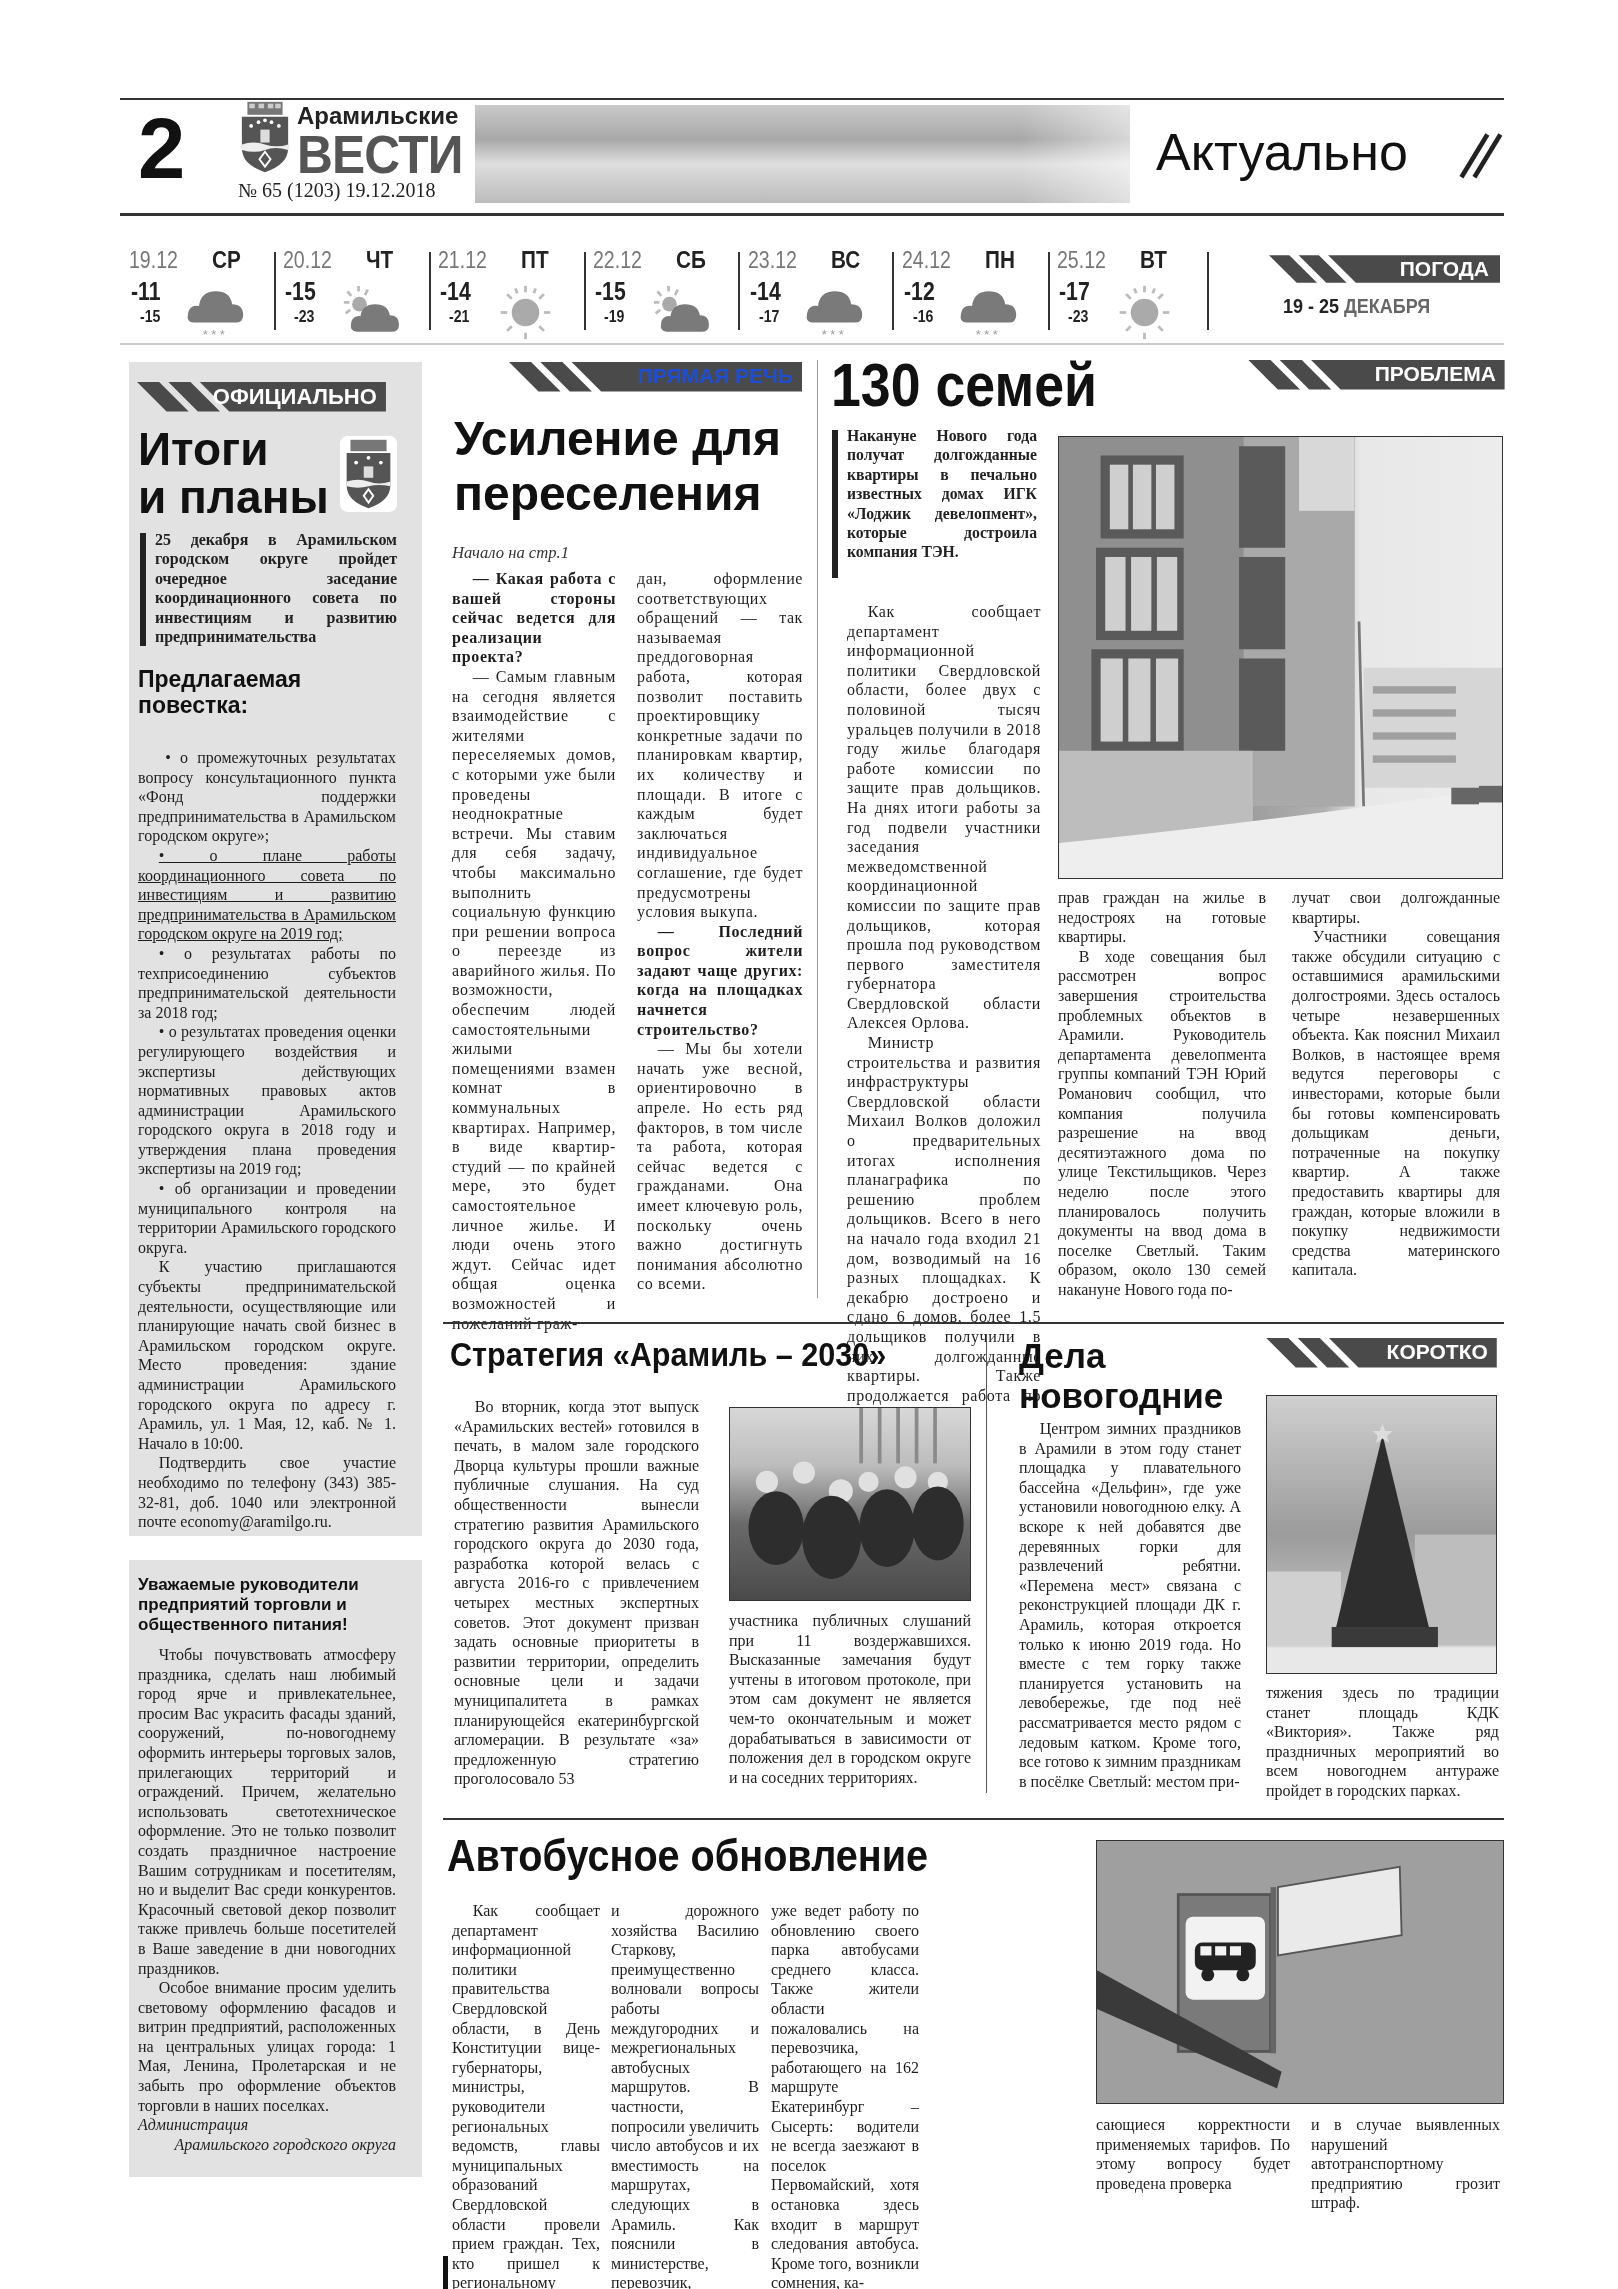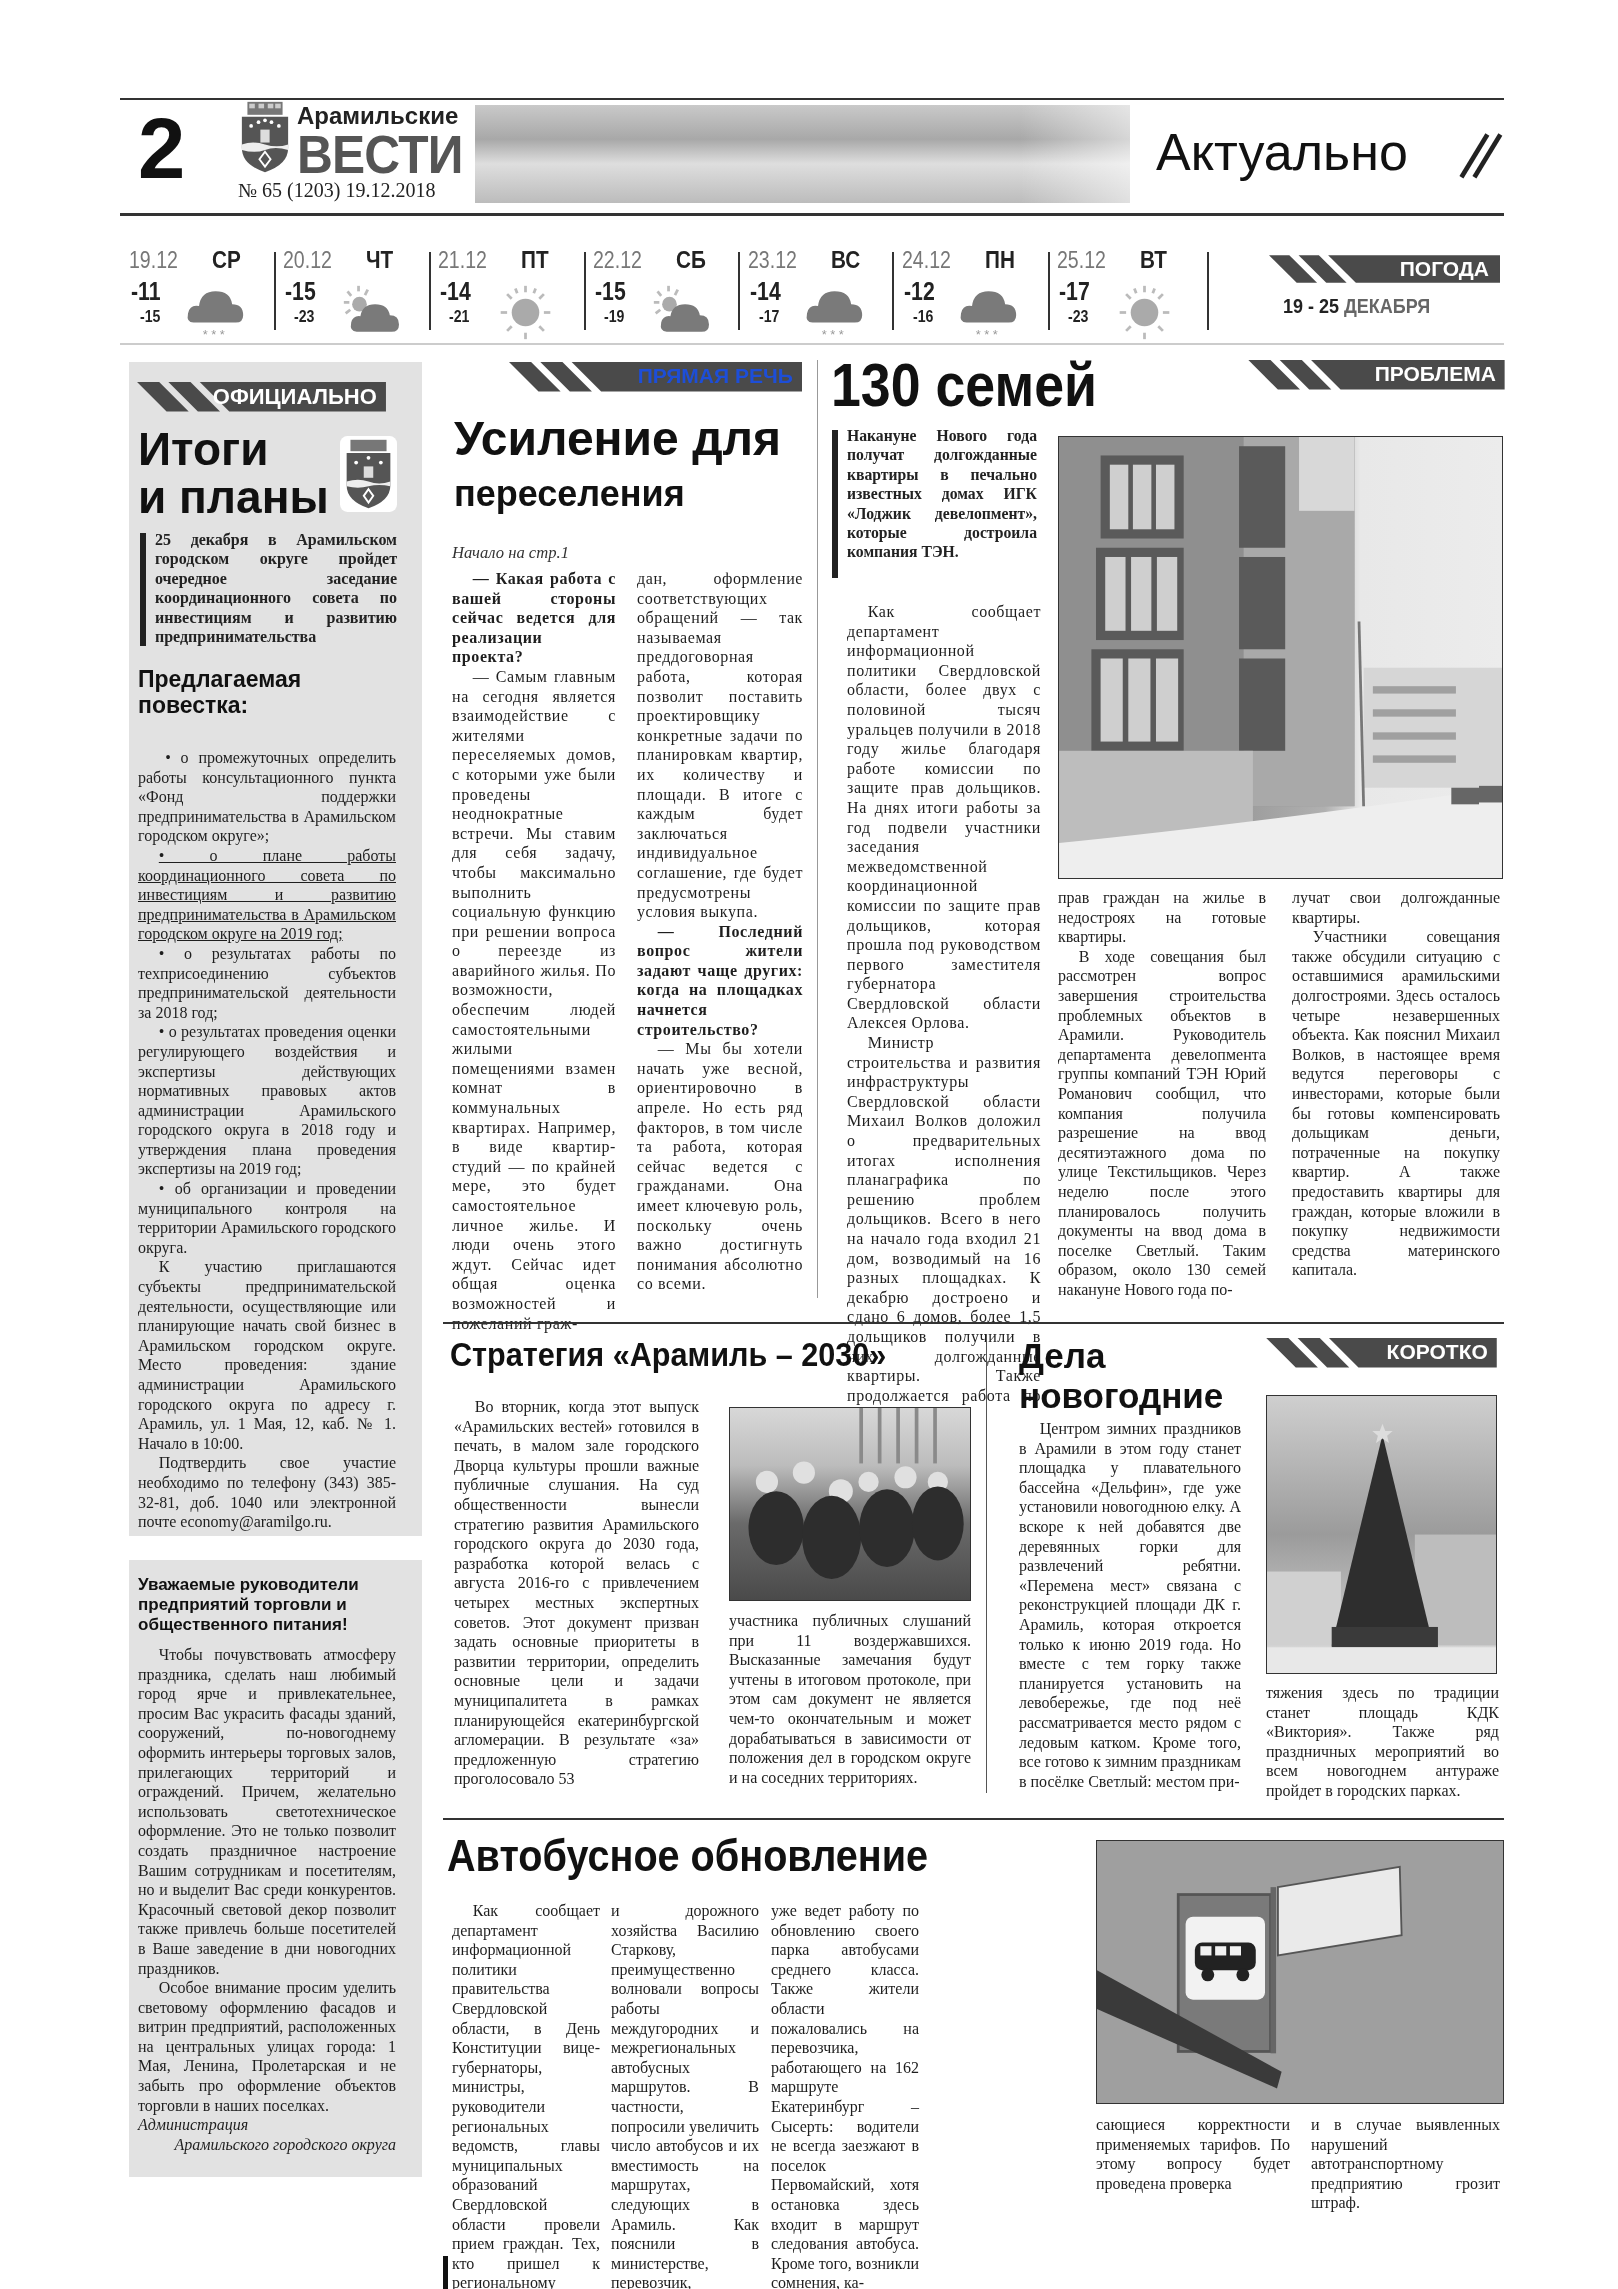--- a/index.html
+++ b/index.html
@@ -236,21 +236,21 @@
     <rect x="24" y="32" width="10" height="12" fill="#ddd"></rect>
     <path d="M6 48 Q18 44 29 48 T52 48 V53 Q40 50 29 53 T6 53 Z" fill="#eee"></path>
     <path d="M29 56 L34 63 L29 70 L24 63 Z" fill="none" stroke="#fff" stroke-width="2"></path>
   </svg>
 </div>
 <div class="side-bar" style="left:140px; top:533px; height:113px;"></div>
 <div class="abs lead-bold" style="left:155px; top:530px; width:242px;">25 декабря в Арамильском городском округе пройдет очередное заседание координационного совета по инвестициям и развитию предпринимательства</div>
 <div class="abs h-big" style="left:138px; top:666px; font-size:23px; line-height:26px;">Предлагаемая</div>
 <div class="abs h-big" style="left:138px; top:692px; font-size:23px; line-height:26px;">повестка:</div>
 <div class="abs body-text" style="left:138px; top:748px; width:258px;">
-  <p style="text-indent:1.7em;">• о промежуточных определить работы консультационного пункта «Фонд поддержки предпринимательства в Арамильском городском округе»;</p>
+  <p style="text-indent:1.7em;">• о промежуточных результатах вопросу консультационного пункта «Фонд поддержки предпринимательства в Арамильском городском округе»;</p>
   <p style="text-indent:1.3em;text-decoration:underline;">• о плане работы координационного совета по инвестициям и развитию предпринимательства в Арамильском городском округе на 2019 год;</p>
   <p style="text-indent:1.3em;">• о результатах работы по техприсоединению субъектов предпринимательской деятельности за 2018 год;</p>
   <p style="text-indent:1.3em;">• о результатах проведения оценки регулирующего воздействия и экспертизы действующих нормативных правовых актов администрации Арамильского городского округа в 2018 году и утверждения плана проведения экспертизы на 2019 год;</p>
   <p style="text-indent:1.3em;">• об организации и проведении муниципального контроля на территории Арамильского городского округа.</p>
   <p>К участию приглашаются субъекты предпринимательской деятельности, осуществляющие или планирующие начать свой бизнес в Арамильском городском округе. Место проведения: здание администрации Арамильского городского округа по адресу г. Арамиль, ул. 1 Мая, 12, каб. № 1. Начало в 10:00.</p>
   <p>Подтвердить свое участие необходимо по телефону (343) 385-32-81, доб. 1040 или электронной почте economy@aramilgo.ru.</p>
 </div>
 
 <div class="gray-box" style="left:129px; top:1560px; width:293px; height:617px;"></div>
 <div class="abs h-big" style="left:138px; top:1575px; width:263px; font-size:17px; line-height:20px;">Уважаемые руководители предприятий торговли и общественного питания!</div>
@@ -263,21 +263,21 @@
 
 <div class="tag" style="left:509px; top:362px; width:293px;">
   <svg width="293" height="29.5" viewBox="0 0 318 32">
     <polygon points="0,0 24,0 56,32 32,32" fill="#4a4a4a"></polygon>
     <polygon points="34,0 58,0 90,32 66,32" fill="#4a4a4a"></polygon>
     <polygon points="68,0 318,0 318,32 100,32" fill="#4a4a4a"></polygon>
   </svg>
   <span class="sans" style="position:absolute; right:9.2px; top:1.8px; color:#1d4ed8; font-weight:700; font-size:21px;">ПРЯМАЯ РЕЧЬ</span>
 </div>
 <div class="abs h-big" style="left:454px; top:412px; font-size:48px; line-height:54px;">Усиление для</div>
-<div class="abs h-big" style="left:454px; top:467px; font-size:36px; line-height:54px;">переселения</div>
+<div class="abs h-big" style="left:454px; top:467px; font-size:48px; line-height:54px;">переселения</div>
 <div class="abs serif" style="left:452px; top:543px; font-size:16.6px; font-style:italic; color:#333;">Начало на стр.1</div>
 
 <div class="col body-text wide" style="left:452px; top:569px; width:164px;">
   <p style="font-weight:700;">— Какая работа с вашей стороны сейчас ведется для реализации проекта?</p>
   <p>— Самым главным на сегодня является взаимодействие с жителями переселяемых домов, с которыми уже были проведены неоднократные встречи. Мы ставим для себя задачу, чтобы максимально выполнить социальную функцию при решении вопроса о переезде из аварийного жилья. По возможности, обеспечим людей самостоятельными жилыми помещениями взамен комнат в коммунальных квартирах. Например, в виде квартир-студий — по крайней мере, это будет самостоятельное личное жилье. И люди очень этого ждут. Сейчас идет общая оценка возможностей и пожеланий граж-</p>
 </div>
 <div class="col body-text wide" style="left:637px; top:569px; width:166px;">
   <p class="noind">дан, оформление соответствующих обращений — так называемая преддоговорная работа, которая позволит поставить проектировщику конкретные задачи по планировкам квартир, их количеству и площади. В итоге с каждым будет заключаться индивидуальное соглашение, где будет предусмотрены условия выкупа.</p>
   <p style="font-weight:700;">— Последний вопрос жители задают чаще других: когда на площадках начнется строительство?</p>
   <p>— Мы бы хотели начать уже весной, ориентировочно в апреле. Но есть ряд факторов, в том числе та работа, которая сейчас ведется с гражданами. Она имеет ключевую роль, поскольку очень важно достигнуть понимания абсолютно со всеми.</p>

